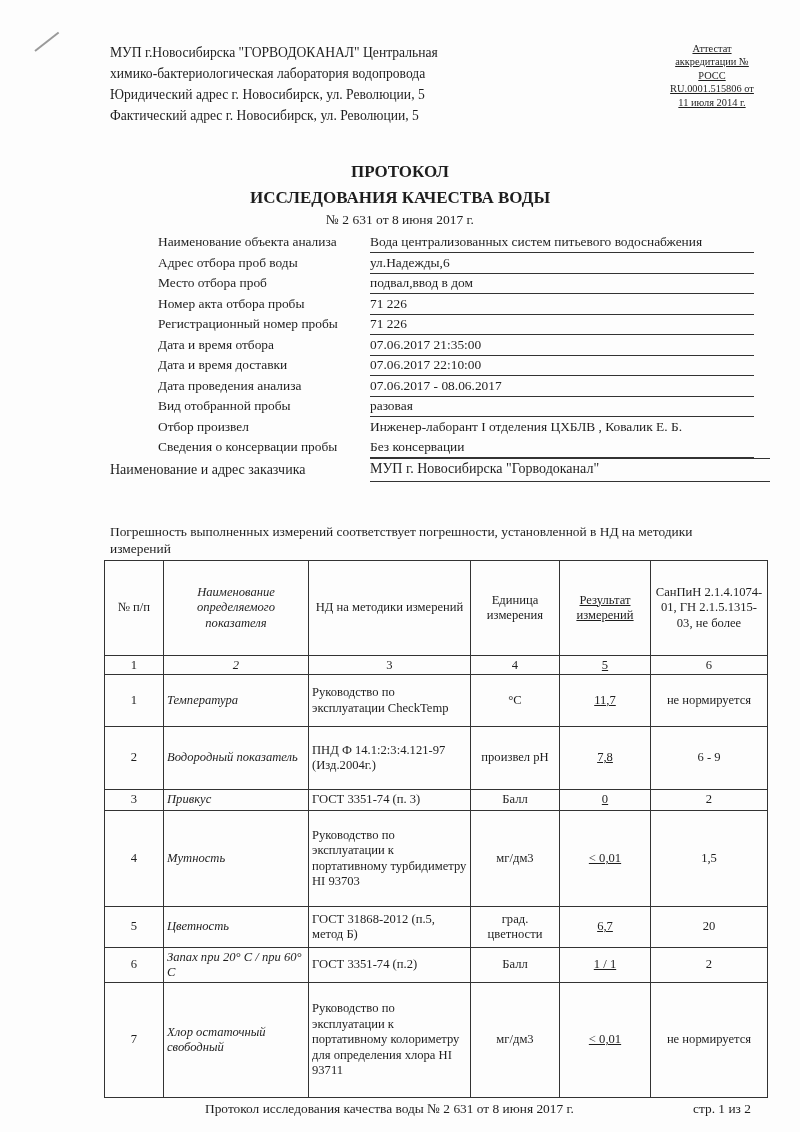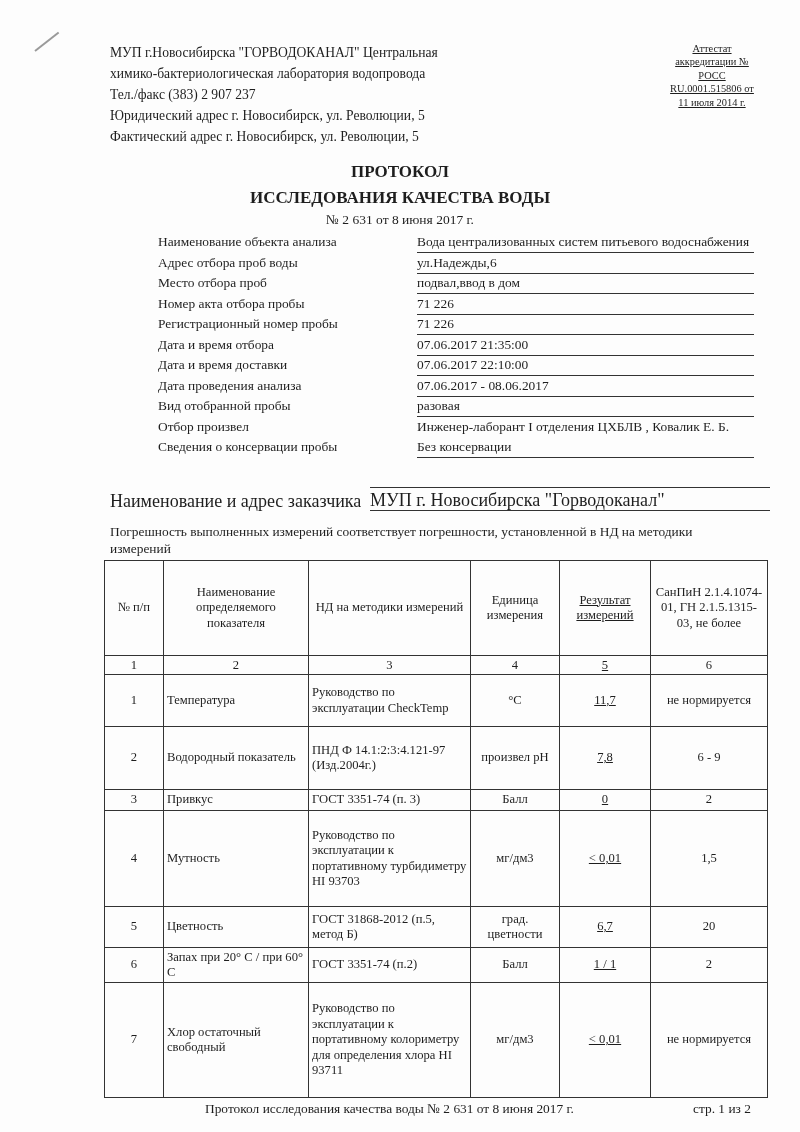--- a/index.html
+++ b/index.html
@@ -17,56 +17,55 @@
     .org { left: 110px; top: 42px; font-size: 13.6px; line-height: 21px; }
     .org div { white-space: nowrap; }
     .accr { left: 638px; top: 42px; width: 148px; text-align: center; font-size: 10.4px; line-height: 13.4px; text-decoration: underline; }
     .title { left: 0; width: 800px; text-align: center; font-weight: bold; }
     .t1 { top: 162px; font-size: 17px; }
     .t2 { top: 188px; font-size: 17px; }
     .t3 { top: 212px; font-size: 13.5px; font-weight: normal; }
     .fields { left: 110px; top: 232px; width: 660px; }
     .frow { position: relative; height: 20.5px; font-size: 13.4px; }
     .frow .lbl { position: absolute; left: 0; top: 2px; white-space: nowrap; margin-left: 48px; }
-    .frow .val { position: absolute; left: 260px; top: 2px; right: 16px; height: 18px; border-bottom: 1.6px solid #333; white-space: nowrap; padding-left: 0; margin-left: 47px; }
+    .frow .val { position: absolute; left: 260px; top: 2px; right: 16px; height: 18px; border-bottom: 1.6px solid #333; white-space: nowrap; padding-left: 0; }
     .frow.nol .val { border-bottom: none; }
-    .customer { position: relative; height: 22px; font-size: 18px; margin-top: 29px; }
+    .customer { position: relative; height: 22px; font-size: 14px; margin-top: 0; }
     .customer .lbl { position: absolute; left: 0; top: 4px; white-space: nowrap; }
     .customer .val { position: absolute; left: 260px; top: 0; right: 0; height: 20px; border-top: 1.6px solid #333; border-bottom: 1.6px solid #333; padding-top: 2px; white-space: nowrap; }
     .note { left: 110px; top: 524px; width: 640px; font-size: 13.4px; line-height: 16.5px; }
     table.res {
       position: absolute; left: 104px; top: 560px; width: 664px;
       border-collapse: collapse; font-size: 12.6px; line-height: 15.4px;
     }
     table.res td, table.res th {
       border: 1.5px solid #333; padding: 0 3px; vertical-align: middle; font-weight: normal;
     }
     table.res th { text-align: center; }
     .c1 { width: 52px; text-align: center; }
-    .c2 { width: 138px; }
+    .c2 { width: 138px; font-style: italic; }
     .c3 { width: 155px; }
     .c4 { width: 82px; text-align: center; }
     .c5 { width: 84px; text-align: center; text-decoration: underline; }
     .c6 { text-align: center; }
     td.top { vertical-align: top; }
     tr.h1 { height: 95px; }
     tr.hnum { height: 19px; }
     tr.hnum td { line-height: 16px; }
     .footer { left: 205px; top: 1101px; font-size: 13.4px; white-space: nowrap; }
     .page { left: 693px; top: 1101px; font-size: 13.4px; white-space: nowrap; }
   </style>
 </head>
 <body>
 
 <div class="mark"></div>
 
 <div class="abs org">
   <div>МУП г.Новосибирска "ГОРВОДОКАНАЛ" Центральная</div>
   <div>химико-бактериологическая лаборатория водопровода</div>
-  <div>Тел./факс (383) 2 907 237</div>
   <div>Юридический адрес г. Новосибирск, ул. Революции, 5</div>
   <div>Фактический адрес г. Новосибирск, ул. Революции, 5</div>
 </div>
 
 <div class="abs accr">
   <div>Аттестат</div>
   <div>аккредитации №</div>
   <div>РОСС</div>
   <div>RU.0001.515806 от</div>
   <div>11 июля 2014 г.</div>

